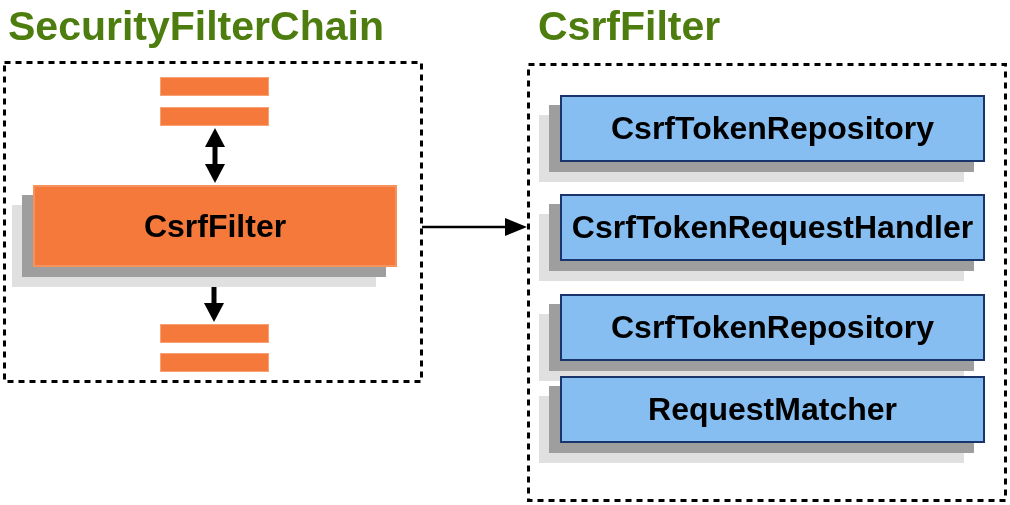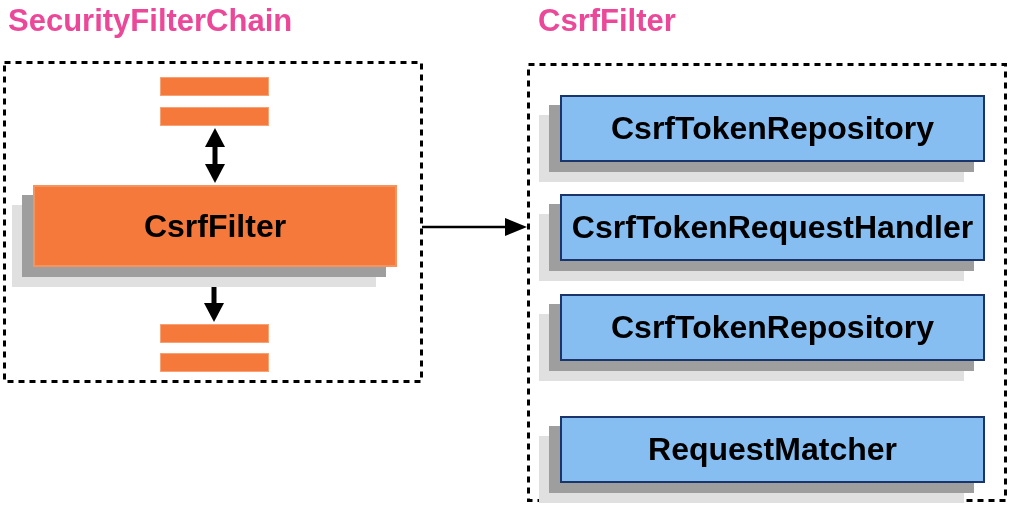--- a/index.html
+++ b/index.html
@@ -10,23 +10,23 @@
   .canvas {
     position: relative;
     width: 1010px;
     height: 505px;
     background: #ffffff;
     font-family: "Liberation Sans", sans-serif;
     overflow: hidden;
   }
   .group-title {
     position: absolute;
-    font-size: 31px;
+    font-size: 41px;
     font-weight: bold;
-    color: #ec4899;
+    color: #4d7c0f;
     white-space: nowrap;
     letter-spacing: 0px;
   }
   .title-left  { left: 8px;  top: 3px; }
   .title-right { left: 538px; top: 3px; }
 
   .arrow-layer {
     position: absolute;
     left: 0; top: 0;
     width: 1010px;
@@ -78,21 +78,21 @@
     border: 2px solid #19356B;
     box-sizing: border-box;
     box-shadow: -11px 10px 0 0 #9E9E9E, -21px 20px 0 0 #E0E0E0;
     display: flex;
     align-items: center;
     justify-content: center;
   }
   .blue-1 { top: 95px; }
   .blue-2 { top: 194px; }
   .blue-3 { top: 294px; }
-  .blue-4 { top: 416px; text-align: center; }
+  .blue-4 { top: 376px; text-align: center; }
 </style>
 </head>
 <body>
 
 <div class="canvas">
 
   <svg class="arrow-layer" width="1010" height="505" viewBox="0 0 1010 505">
 
     <rect x="4.5" y="62.5" width="417" height="319" fill="none" stroke="#000000" stroke-width="3" stroke-dasharray="6 5"></rect>
 

